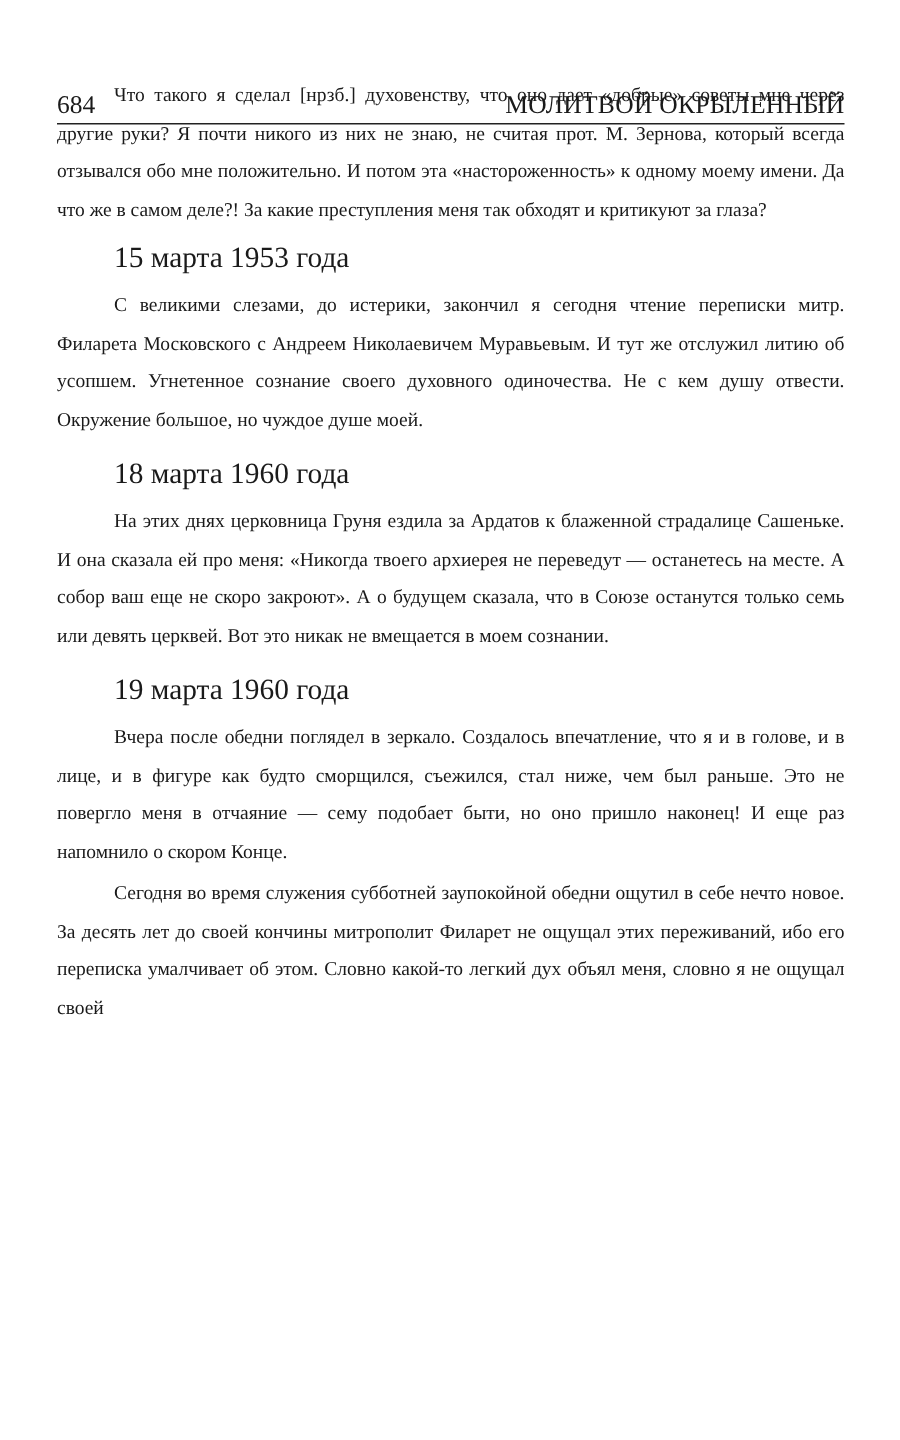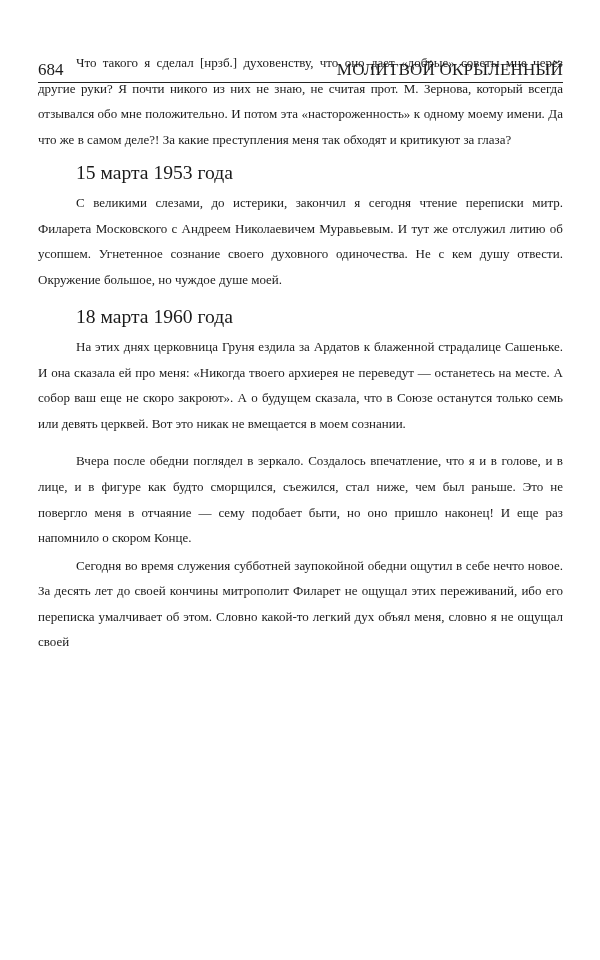--- a/index.html
+++ b/index.html
@@ -45,17 +45,18 @@
 
     <div>
     </div>
 
     <div style="margin-top:12px">
       <p class="date gap-date">18 марта 1960 года</p>
       <p class="para gap-after-date">На этих днях церковница Груня ездила за Ардатов к блаженной страдалице Сашеньке. И она сказала ей про меня: «Никогда твоего архиерея не переведут — останетесь на месте. А собор ваш еще не скоро закроют». А о будущем сказала, что в Союзе останутся только семь или девять церквей. Вот это никак не вмещается в моем сознании.</p>
     </div>
 
     <div style="margin-top:12px">
+      <p class="date gap-date">19 марта 1960 года</p>
       <p class="para gap-after-date">Вчера после обедни поглядел в зеркало. Создалось впечатление, что я и в голове, и в лице, и в фигуре как будто сморщился, съежился, стал ниже, чем был раньше. Это не повергло меня в отчаяние — сему подобает быти, но оно пришло наконец! И еще раз напомнило о скором Конце.</p>
       <p class="para" style="margin-top:2px">Сегодня во время служения субботней заупокойной обедни ощутил в себе нечто новое. За десять лет до своей кончины митрополит Филарет не ощущал этих переживаний, ибо его переписка умалчивает об этом. Словно какой-то легкий дух объял меня, словно я не ощущал своей</p>
     </div>
   </div>
 </div>
 
 </body></html>

